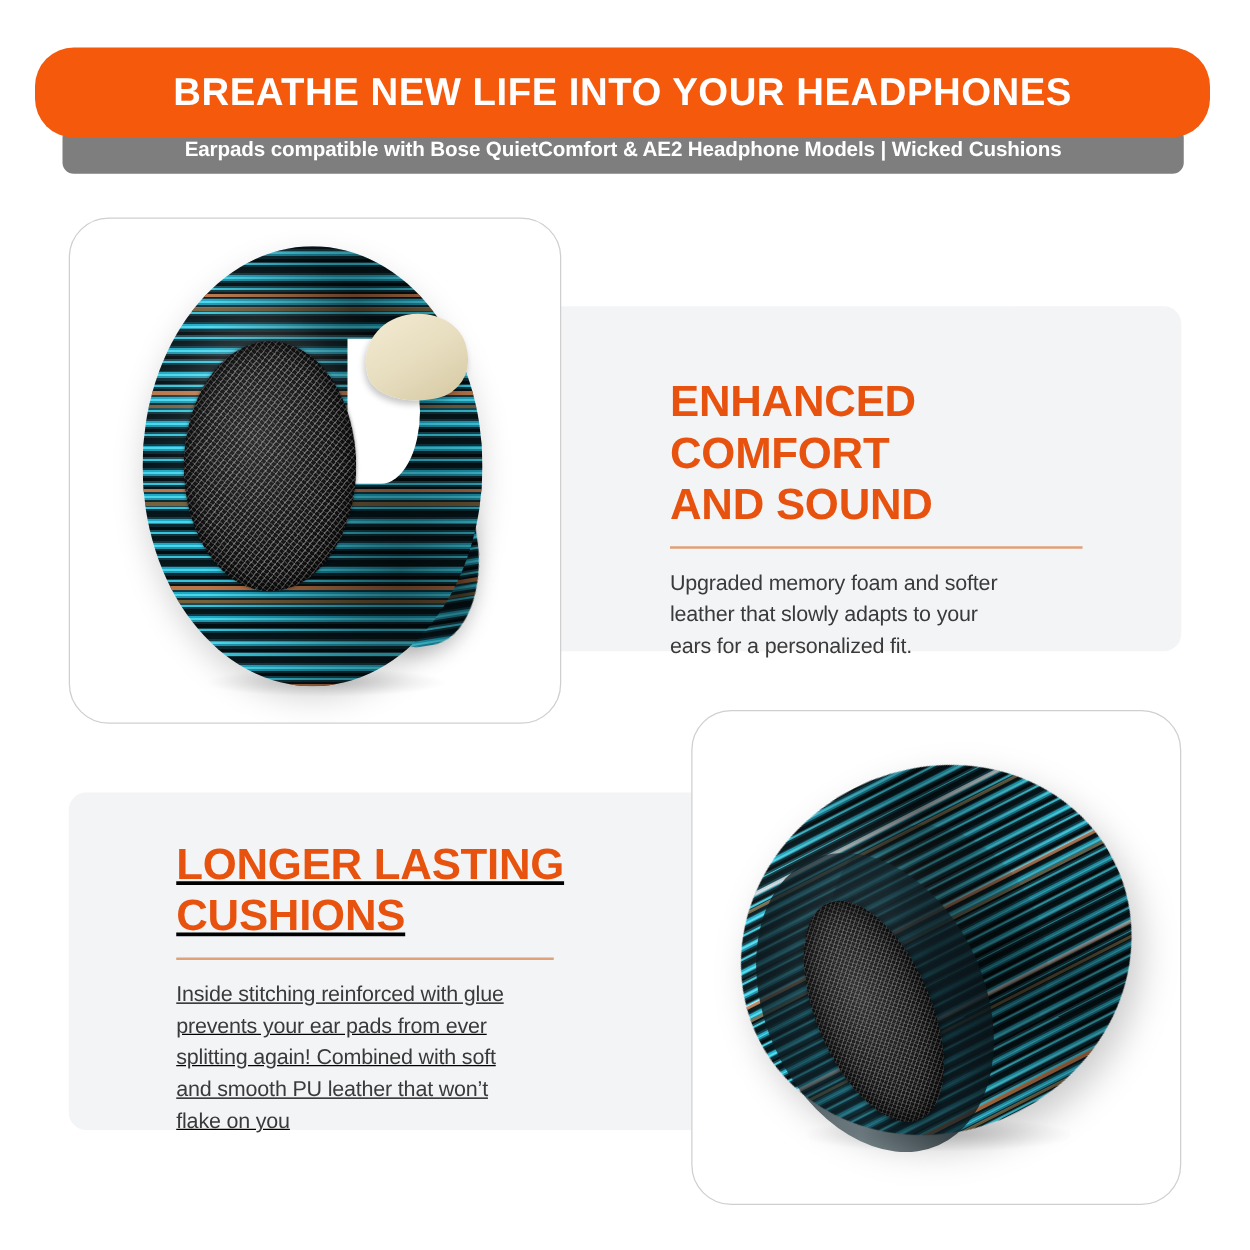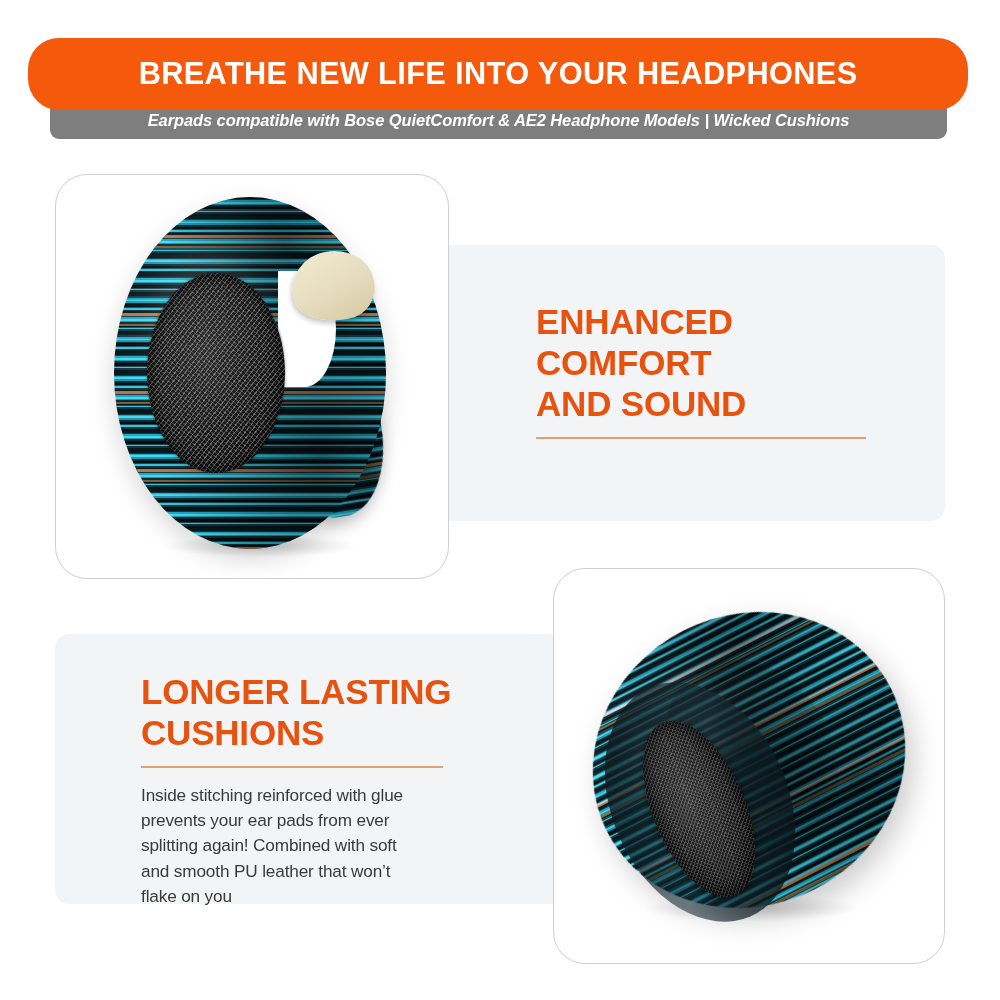--- a/index.html
+++ b/index.html
@@ -30,21 +30,20 @@
     transform: scaleX(0.99);
   }
   .subbar {
     position: absolute;
     left: 50px; top: 101px;
     width: 897px; height: 38px;
     background: #7E7E7E;
     border-radius: 9px;
     display: flex; align-items: center; justify-content: center;
     z-index: 2;
-    font-style: italic;
   }
   .subbar-text {
     color: #ffffff;
     font-size: 16.5px;
     font-weight: bold;
     white-space: nowrap;
     letter-spacing: -0.1px;
   }
 
   
@@ -69,21 +68,21 @@
     left: 432px; top: 245px;
     width: 513px; height: 276px;
     border-radius: 0 14px 14px 0;
   }
   .panel-left {
     left: 55px; top: 634px;
     width: 512px; height: 270px;
     border-radius: 14px 0 0 14px;
   }
   .panel-inner-right { position: absolute; left: 104px; top: 57px; width: 340px; }
-  .panel-inner-left  { position: absolute; left: 86px;  top: 38px; width: 320px; }
+  .panel-inner-left  { position: absolute; left: 86px;  top: 38px; width: 320px; text-decoration: underline; }
 
   .panel-heading {
     color: #E8520F;
     font-size: 35px;
     font-weight: bold;
     line-height: 1.17;
     letter-spacing: -0.2px;
     white-space: pre-line;
   }
   .panel-rule {
@@ -270,20 +269,23 @@
 
   <div class="subbar">
     <div class="subbar-text">Earpads compatible with Bose QuietComfort &amp; AE2 Headphone Models | Wicked Cushions</div>
   </div>
 
   <div class="info-panel panel-right">
     <div class="panel-inner-right">
       <div class="panel-heading">ENHANCED COMFORT
 AND SOUND</div>
       <div class="panel-rule"></div>
+      <div class="panel-body">Upgraded memory foam and softer
+leather that slowly adapts to your
+ears for a personalized fit.</div>
     </div>
   </div>
 
   <div class="info-panel panel-left">
     <div class="panel-inner-left">
       <div class="panel-heading">LONGER LASTING
 CUSHIONS</div>
       <div class="panel-rule"></div>
       <div class="panel-body">Inside stitching reinforced with glue
 prevents your ear pads from ever

